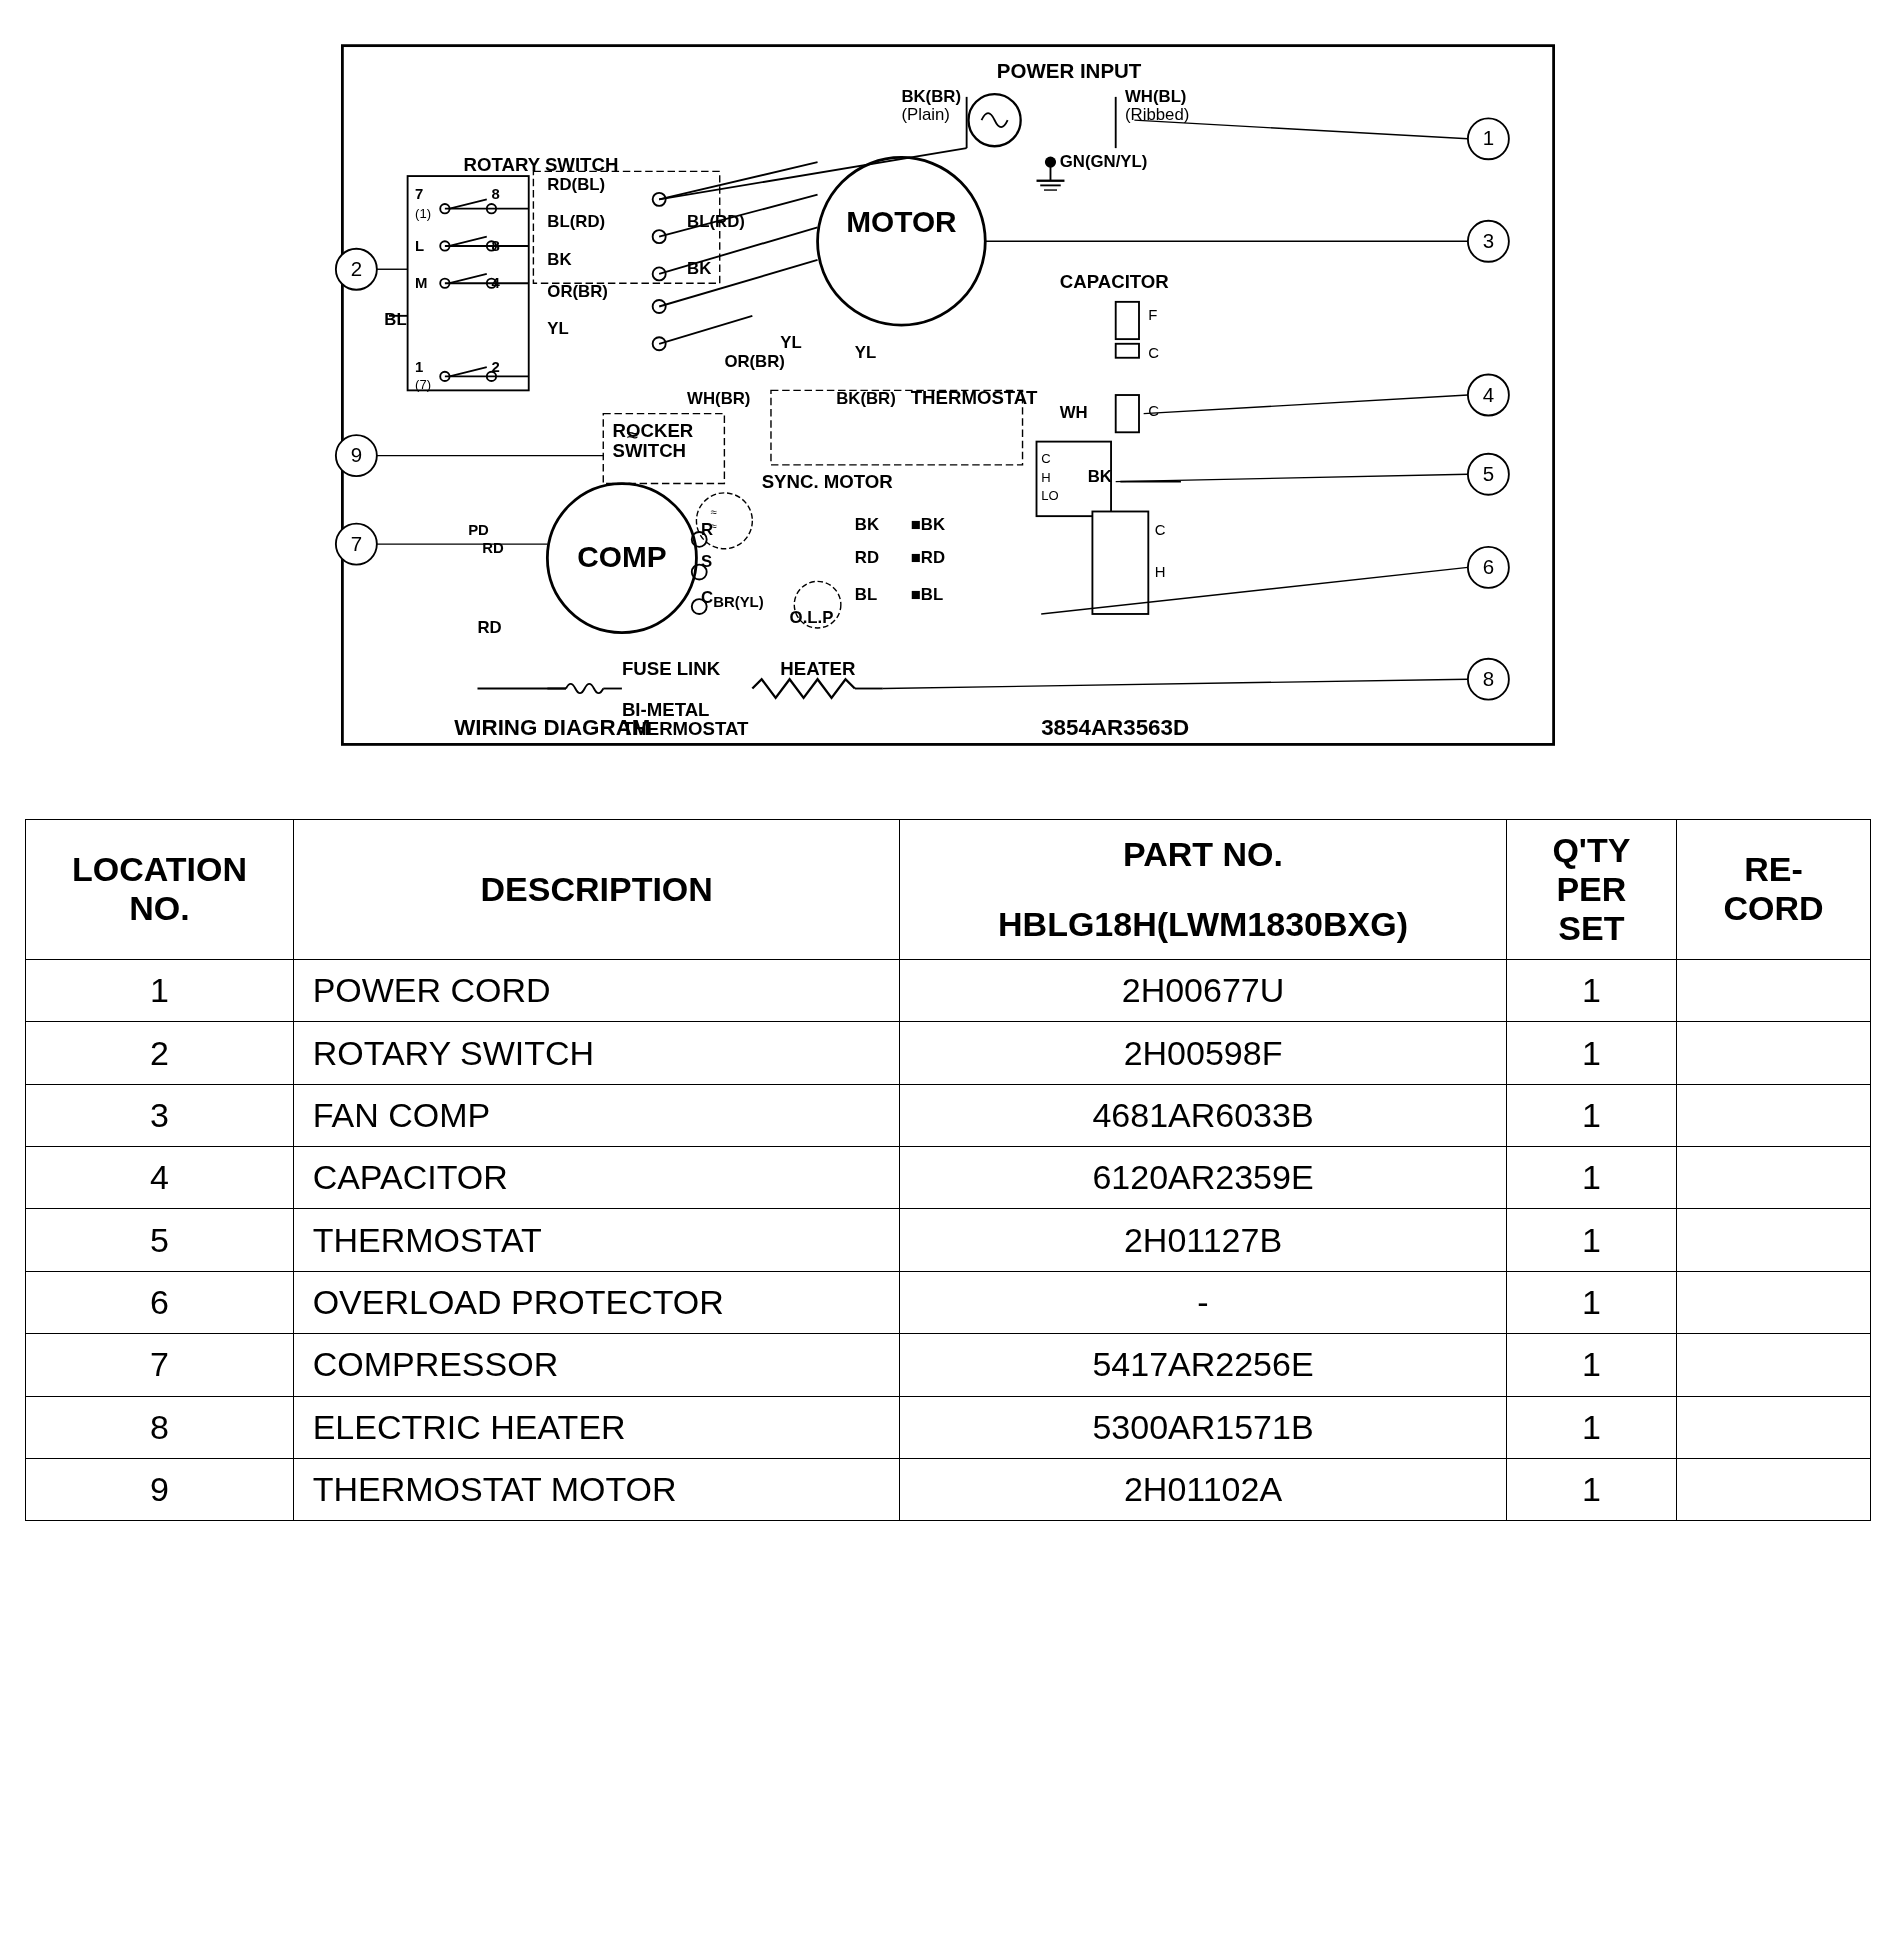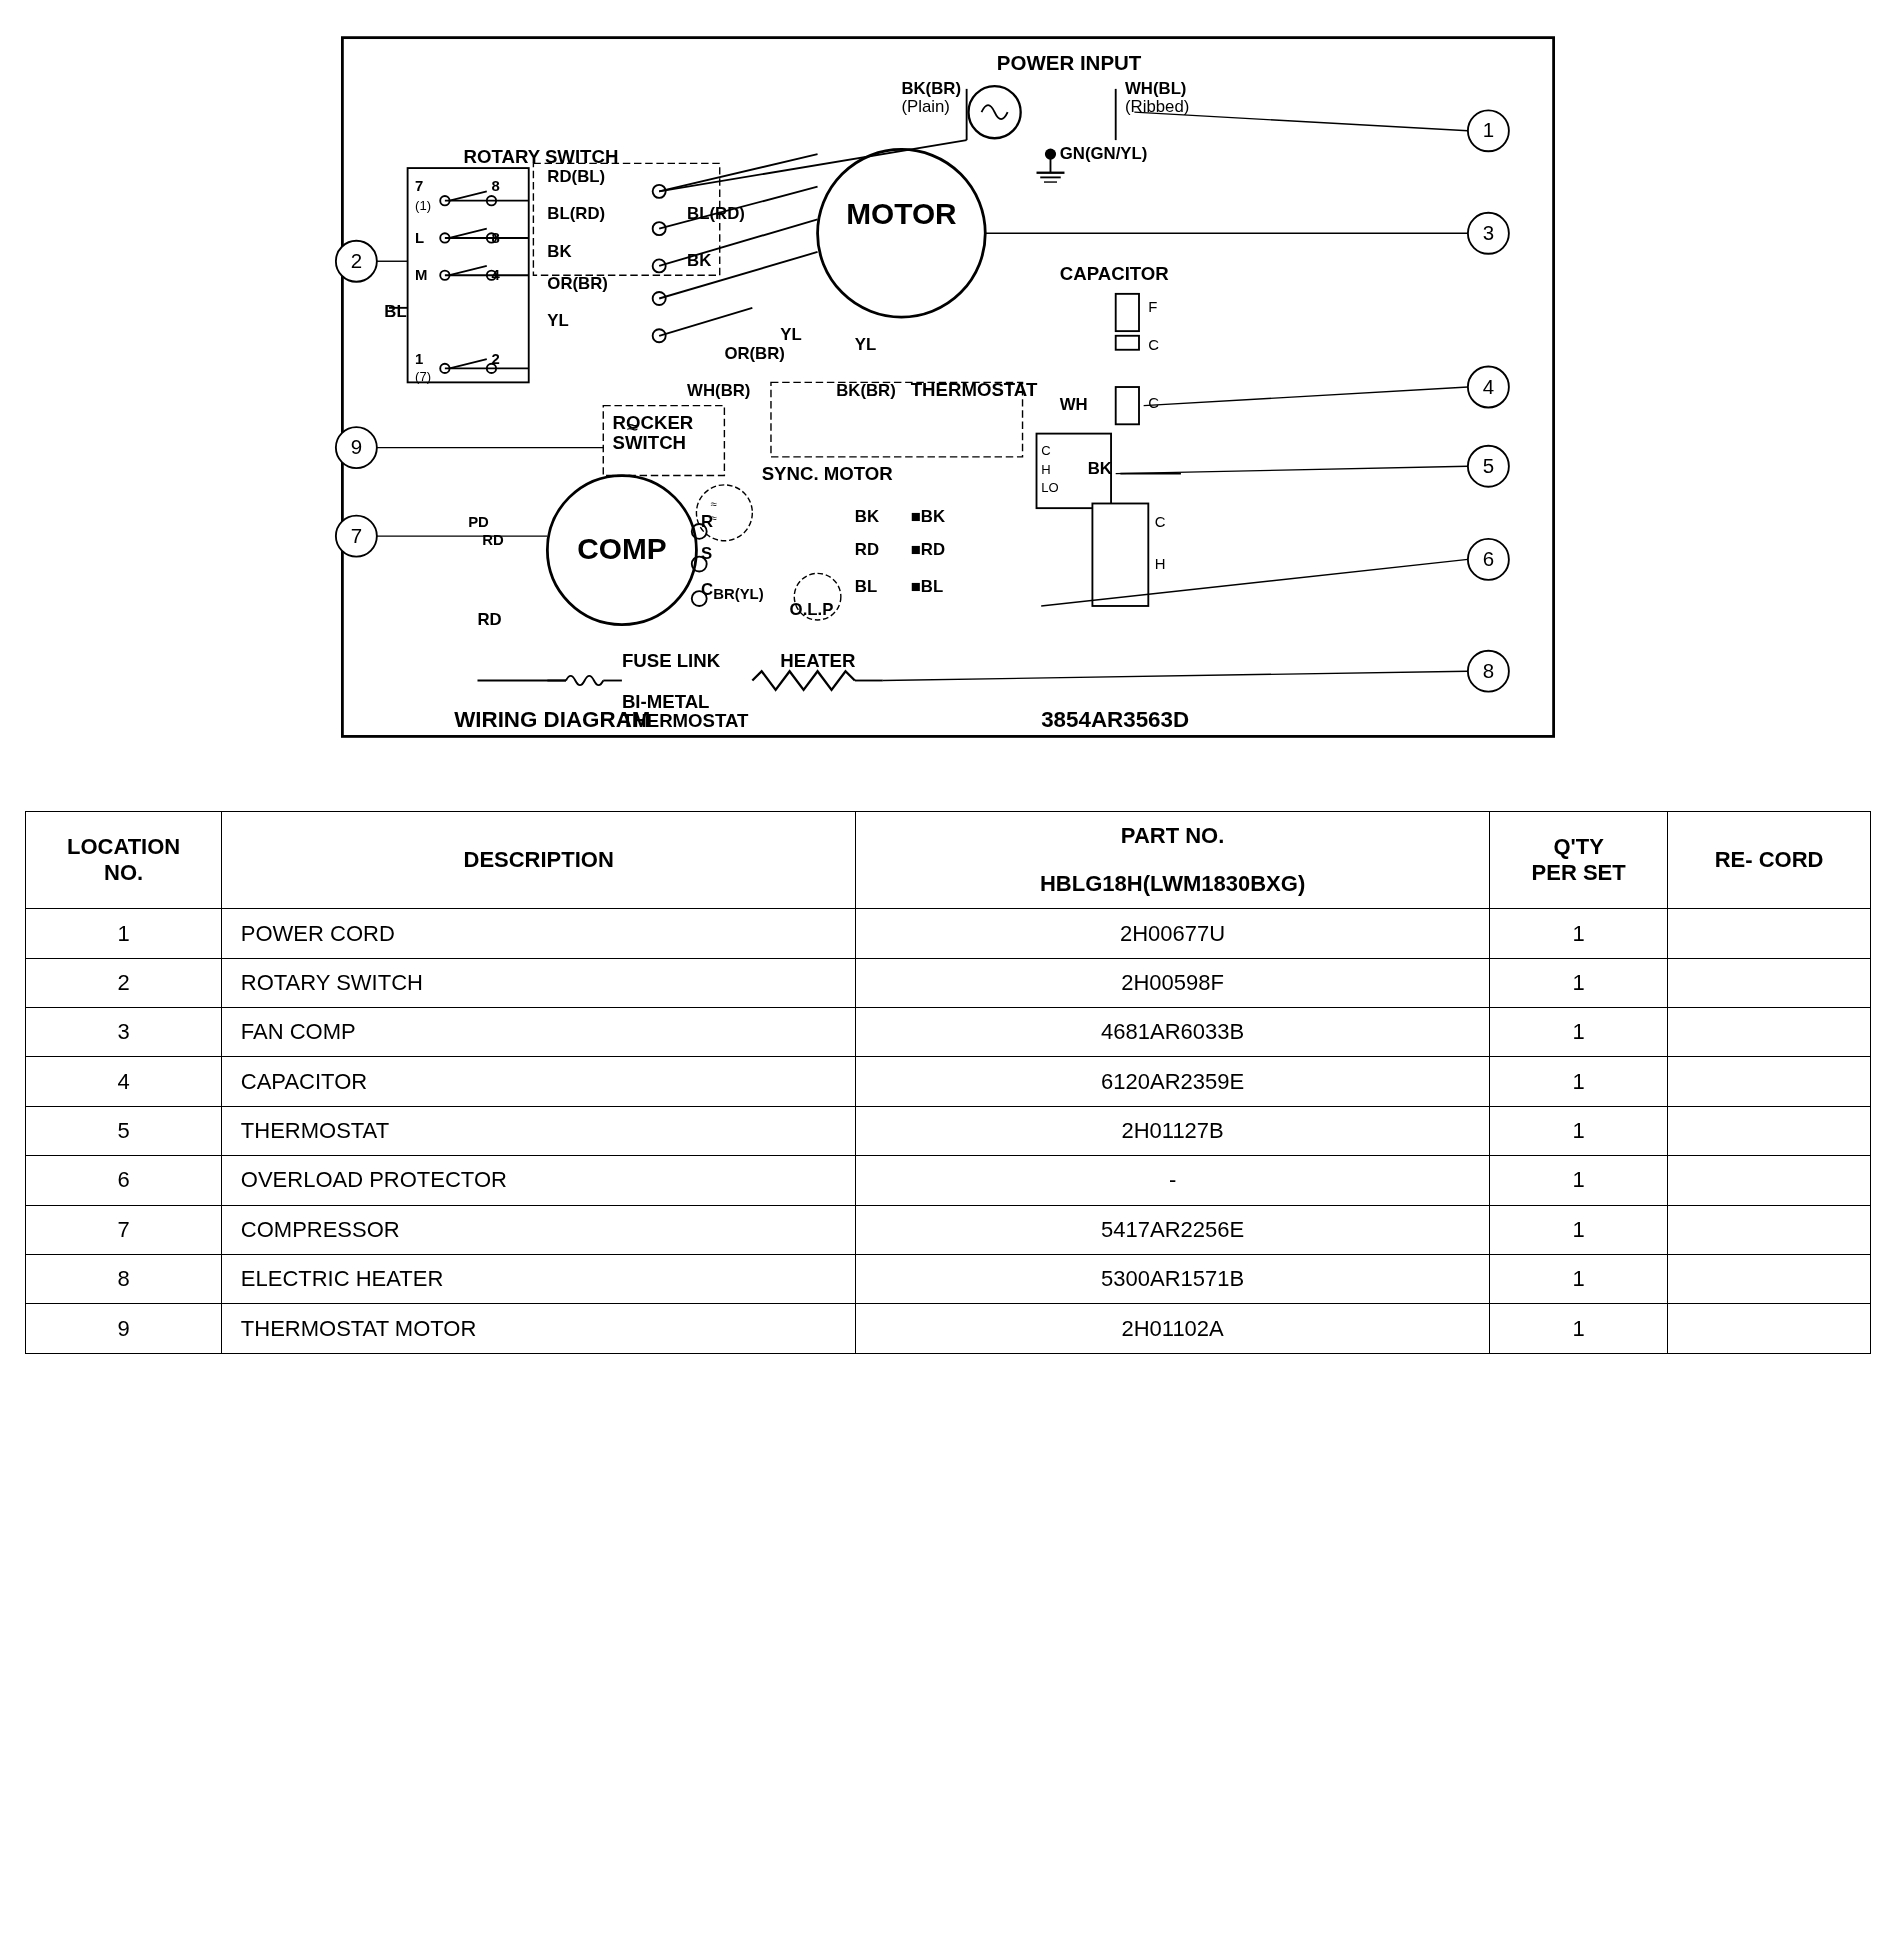--- a/index.html
+++ b/index.html
@@ -6,21 +6,21 @@
     body {
       background: #fff;
       font-family: Arial, sans-serif;
       width: 1896px;
       min-height: 1950px;
       padding: 18.6px;
     }
 
     .page-container {
       width: 1846px;
-      margin: 0 auto;
+      margin: 8px auto;
     }
 
     
     .diagram-section {
       width: 100%;
       margin-bottom: 28px;
       position: relative;
       display: flex;
       justify-content: center;
     }
@@ -34,21 +34,21 @@
     
     .table-section {
       width: 100%;
       margin-top: 9.3px;
     }
 
     .parts-table {
       width: 100%;
       border-collapse: collapse;
       border: 1.9px solid #000;
-      font-size: 22px;
+      font-size: 34px;
       padding-left: 38px;
     }
 
     .parts-table th, .parts-table td {
       border: 1.9px solid #000;
       padding: 11.2px 15px;
       text-align: center;
       vertical-align: middle;
     }
 

